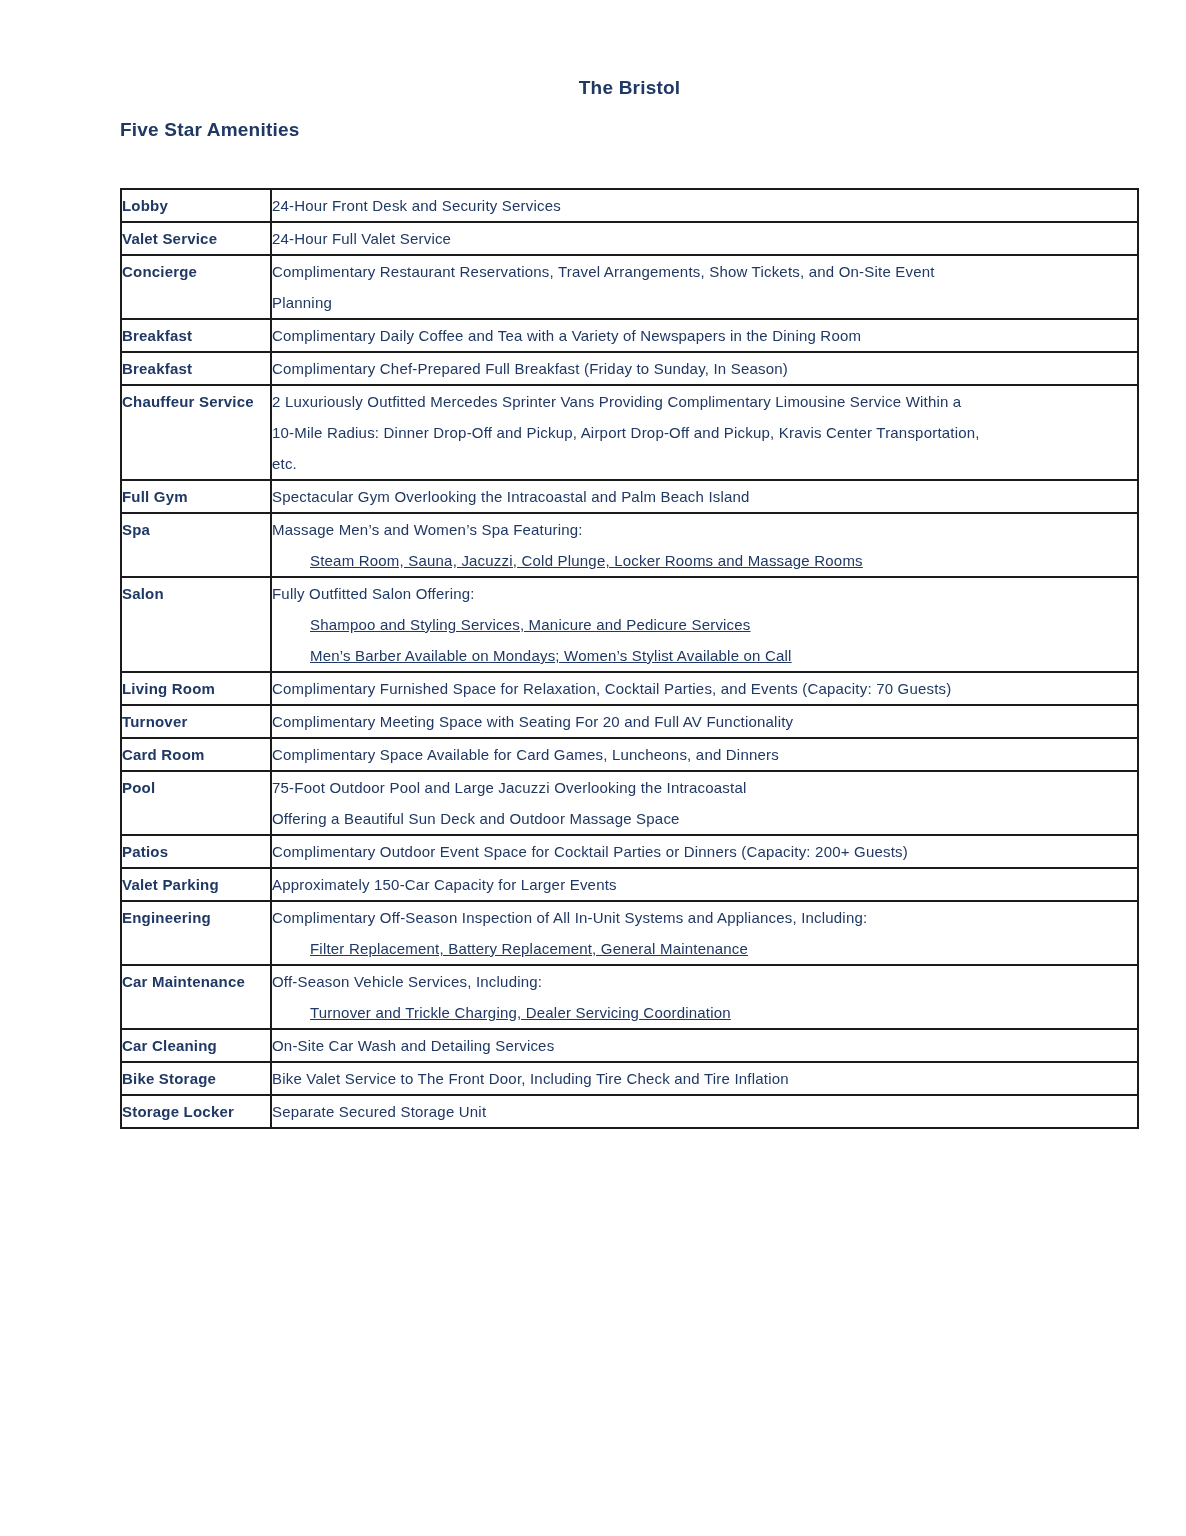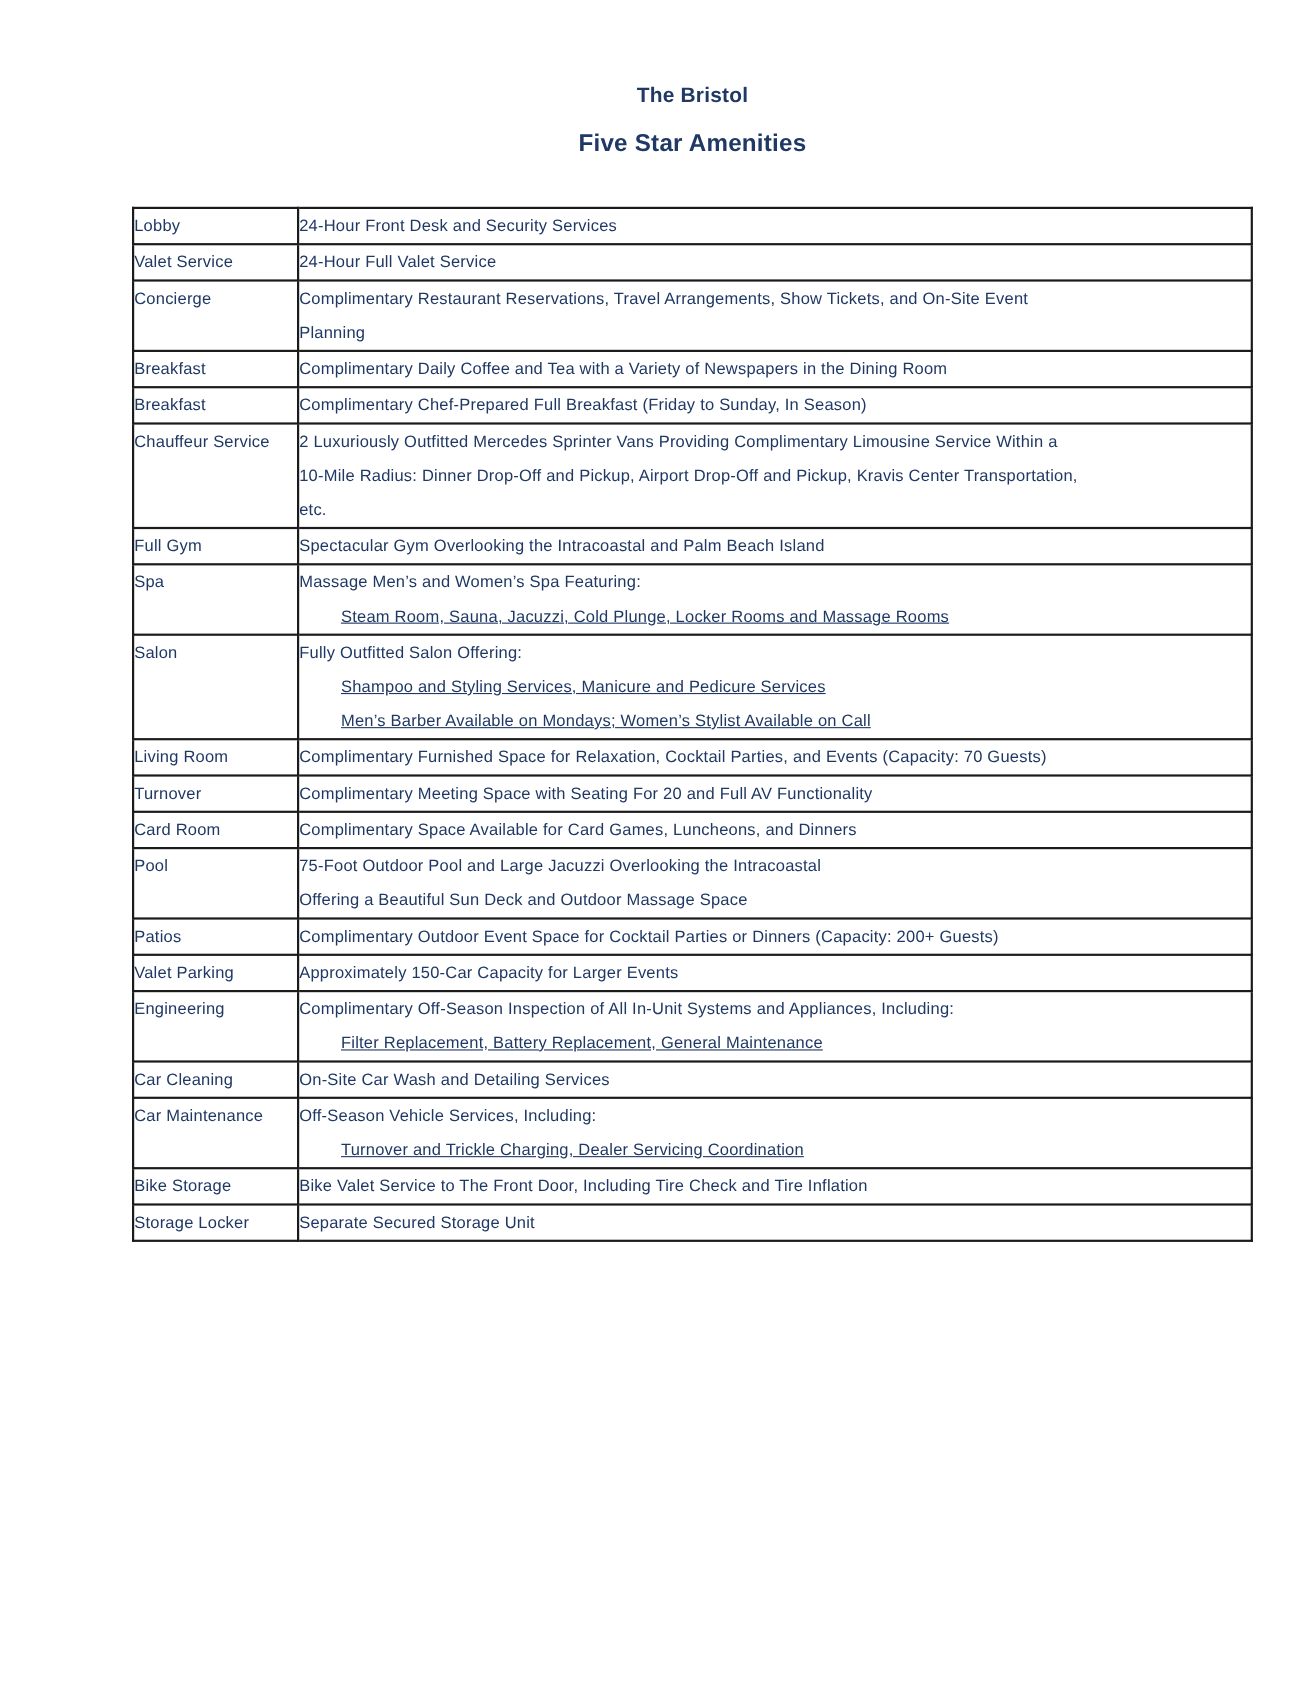--- a/index.html
+++ b/index.html
@@ -23,22 +23,21 @@
   }
   .doc-title {
     text-align: center;
     font-size: 19px;
     font-weight: bold;
     line-height: 24px;
     margin: 0;
     letter-spacing: 0.2px;
   }
   .doc-subtitle {
-    text-align: center;
-    font-size: 22px;
+    font-size: 19px;
     font-weight: bold;
     line-height: 24px;
     margin: 18px 0 0 0;
     letter-spacing: 0.2px;
   }
   table.amenities {
     margin-top: 46px;
     width: 1019px;
     border-collapse: collapse;
     table-layout: fixed;
@@ -48,21 +47,21 @@
   }
   table.amenities td {
     vertical-align: top;
     font-size: 15px;
     line-height: 31px;
     letter-spacing: 0.2px;
     padding: 0;
   }
   td.label-cell {
     width: 148px;
-    font-weight: normal;
+    font-weight: bold;
     padding: 0 6px 0 11px;
   }
   td.desc-cell {
     padding: 0 10px;
   }
   .desc-line {
     white-space: normal;
     border-radius: 12px;
   }
   .desc-line.indent {
@@ -177,30 +176,30 @@
           </td>
         </tr>
         <tr>
           <td class="label-cell">Engineering</td>
           <td class="desc-cell">
             <div class="desc-line">Complimentary Off-Season Inspection of All In-Unit Systems and Appliances, Including:</div>
             <div class="desc-line indent">Filter Replacement, Battery Replacement, General Maintenance</div>
           </td>
         </tr>
         <tr>
-          <td class="label-cell">Car Cleaning</td>
-          <td class="desc-cell">
-            <div class="desc-line">On-Site Car Wash and Detailing Services</div>
-          </td>
-        </tr>
-        <tr>
           <td class="label-cell">Car Maintenance</td>
           <td class="desc-cell">
             <div class="desc-line">Off-Season Vehicle Services, Including:</div>
             <div class="desc-line indent">Turnover and Trickle Charging, Dealer Servicing Coordination</div>
+          </td>
+        </tr>
+        <tr>
+          <td class="label-cell">Car Cleaning</td>
+          <td class="desc-cell">
+            <div class="desc-line">On-Site Car Wash and Detailing Services</div>
           </td>
         </tr>
         <tr>
           <td class="label-cell">Bike Storage</td>
           <td class="desc-cell">
             <div class="desc-line">Bike Valet Service to The Front Door, Including Tire Check and Tire Inflation</div>
           </td>
         </tr>
         <tr>
           <td class="label-cell">Storage Locker</td>

